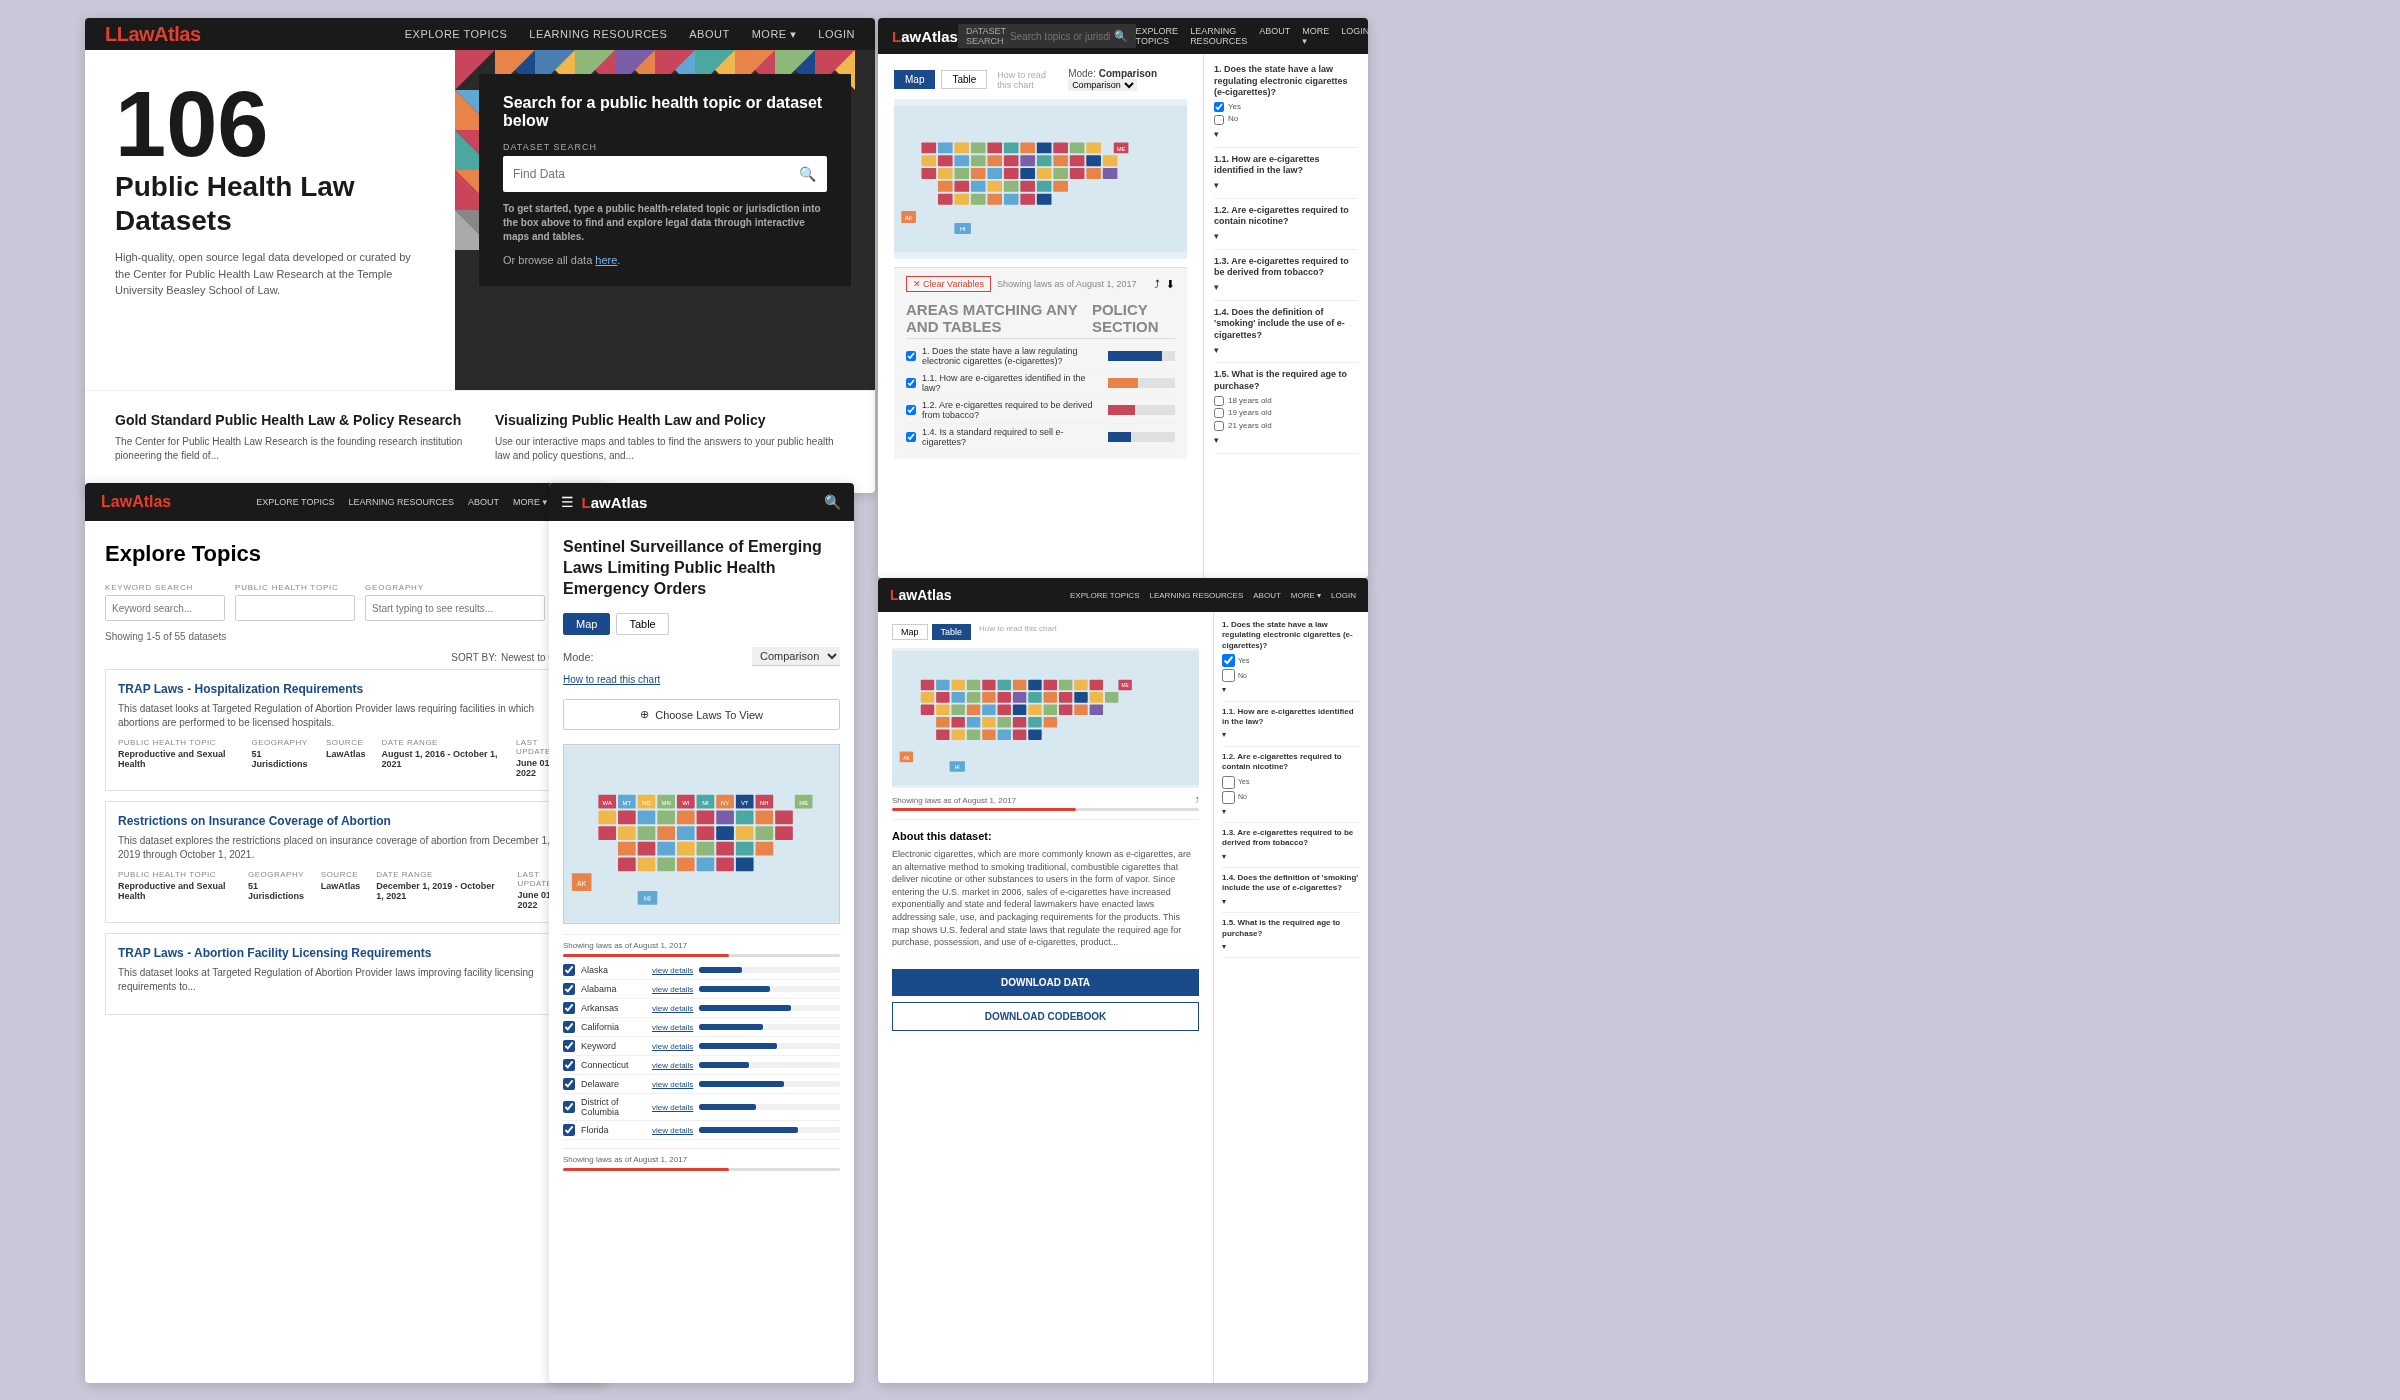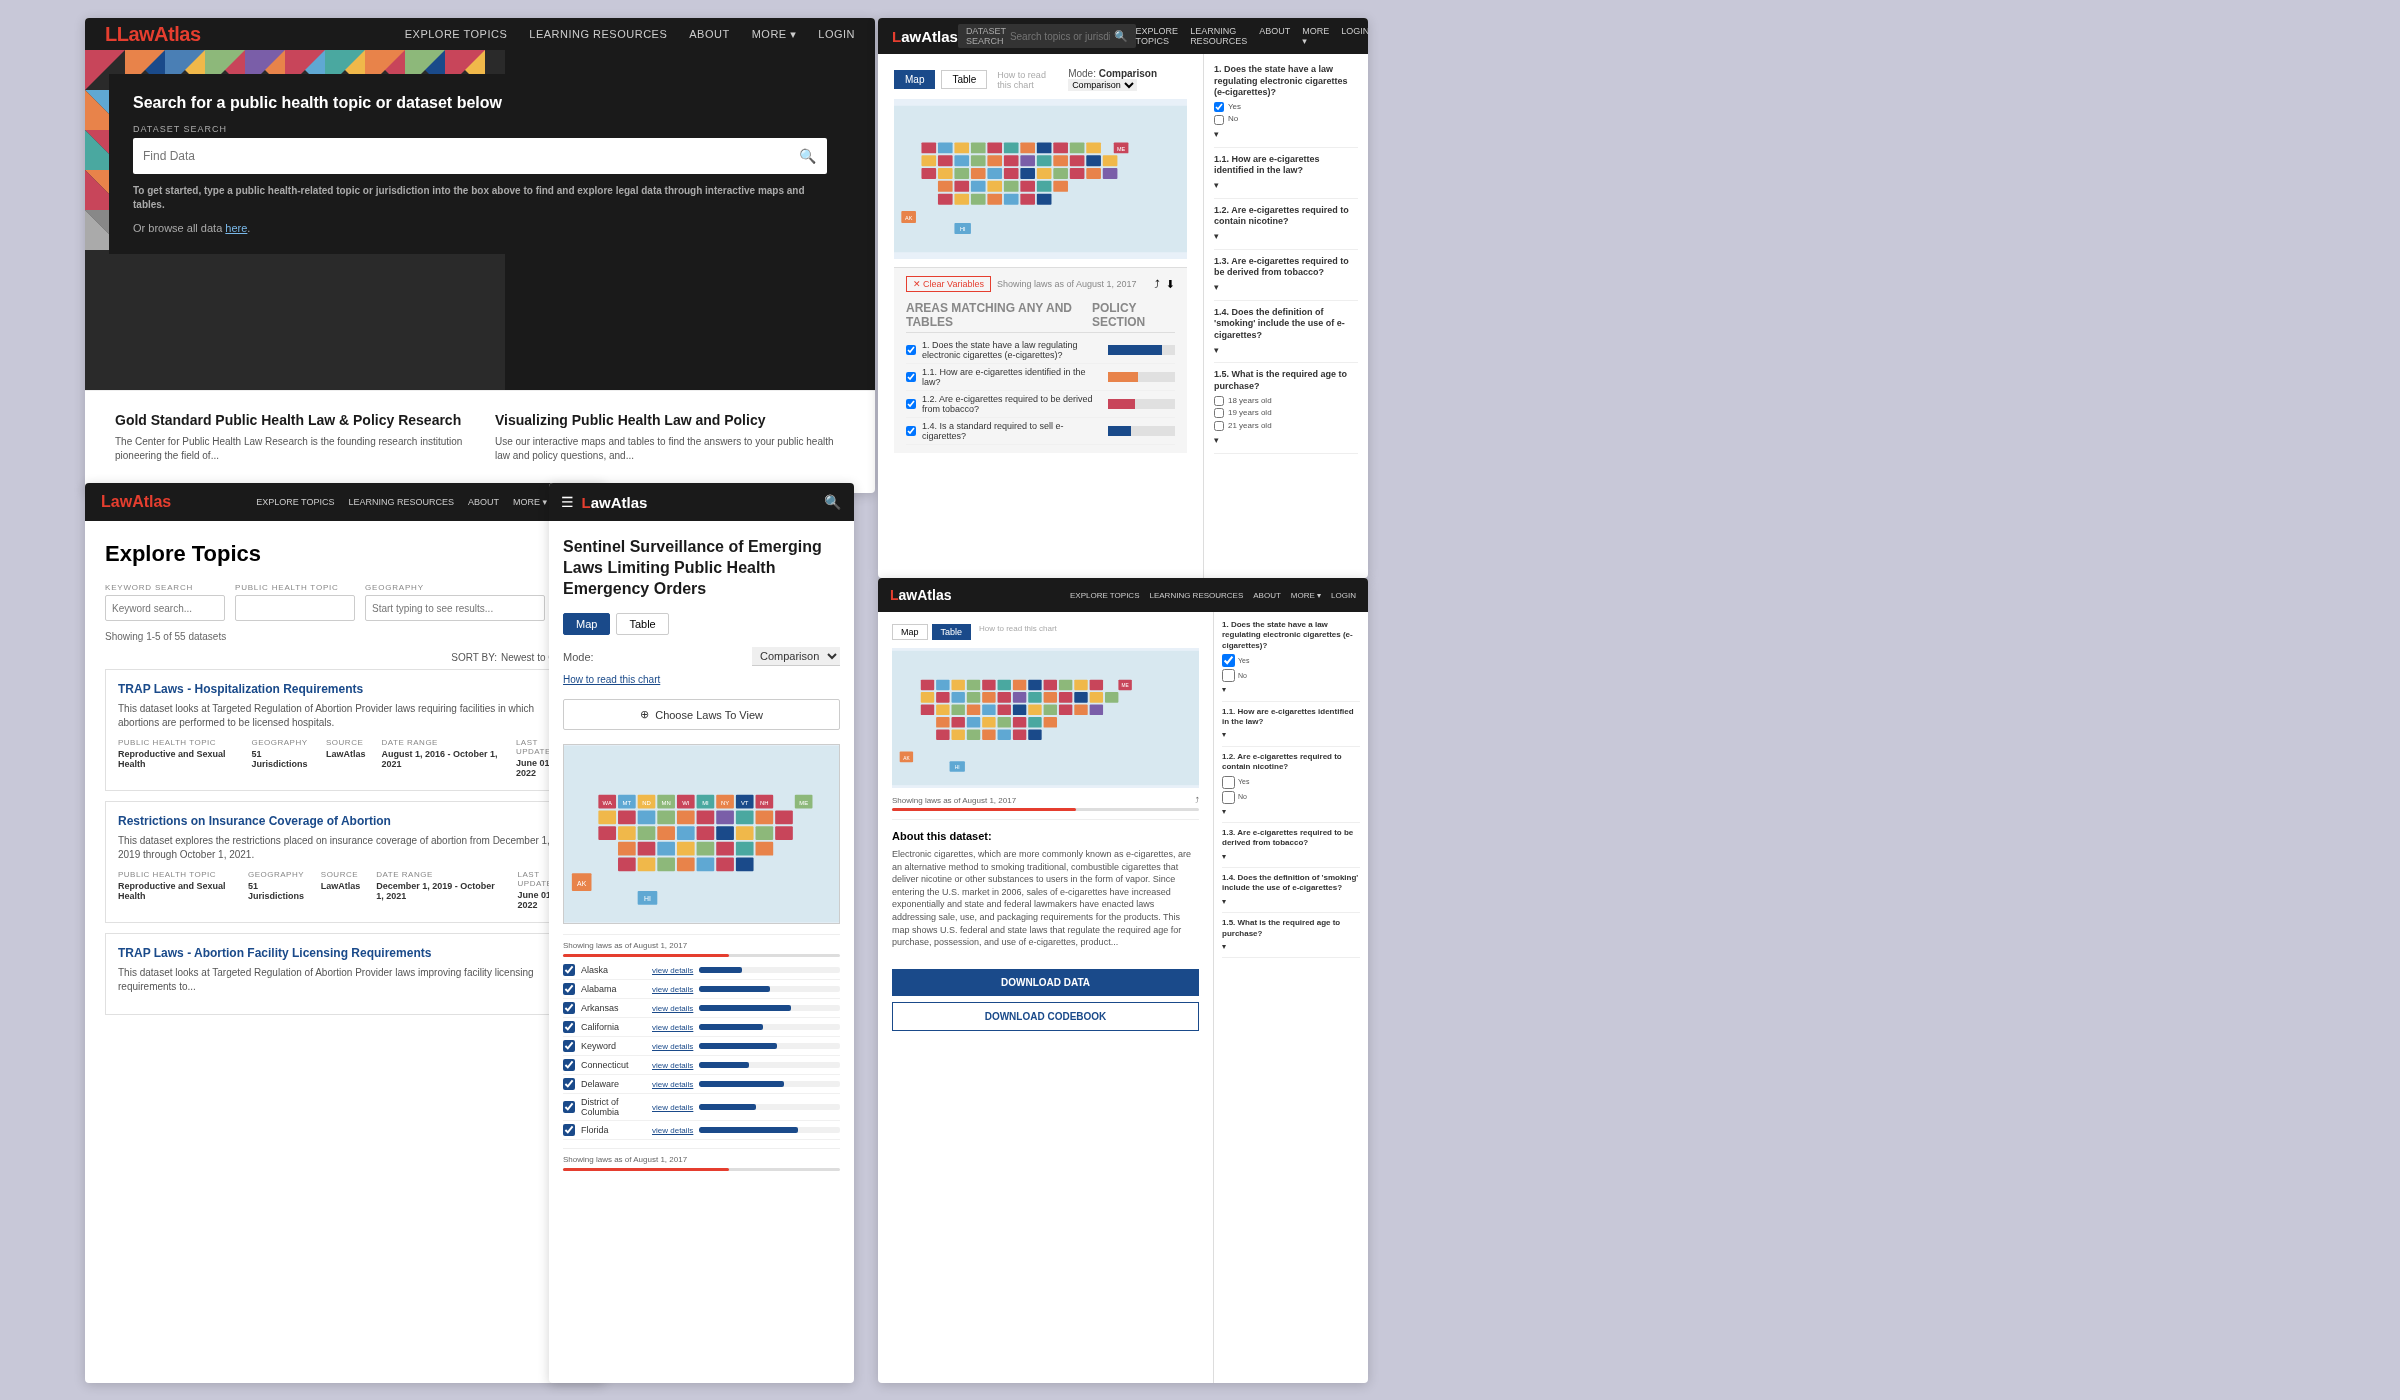--- a/index.html
+++ b/index.html
@@ -577,21 +577,21 @@
       padding: 2px 6px;
       cursor: pointer;
     }
     .panel-4 .showing-txt {
       font-size: 9px;
       color: #888;
     }
 
     .panel-4 .areas-header {
       display: flex;
-      font-size: 12px;
+      font-size: 15px;
       color: #888;
       font-weight: 700;
       padding: 3px 0;
       border-bottom: 1px solid #ddd;
       margin-bottom: 4px;
       gap: 8px;
     }
     .panel-4 .area-row {
       display: flex;
       align-items: center;
@@ -817,20 +817,25 @@
       <a href="#">EXPLORE TOPICS</a>
       <a href="#">LEARNING RESOURCES</a>
       <a href="#">ABOUT</a>
       <a href="#" class="more">MORE ▾</a>
       <a href="#">LOGIN</a>
     </div>
   </div>
 
   <div class="hero">
 
+    <div class="hero-left">
+      <div class="hero-number">106</div>
+      <div class="hero-title">Public Health Law Datasets</div>
+      <div class="hero-desc">High-quality, open source legal data developed or curated by the Center for Public Health Law Research at the Temple University Beasley School of Law.</div>
+    </div>
 
     <div class="hero-right">
 
       <div class="hero-bg">
         <svg width="420" height="340" viewBox="0 0 420 340" xmlns="http://www.w3.org/2000/svg">
 
           <rect x="0" y="0" width="420" height="340" fill="#2a2a2a"></rect>
 
           <polygon points="0,0 40,0 0,40" fill="#c8455a"></polygon>
           <polygon points="40,0 80,0 80,40" fill="#1a4a8a"></polygon>

